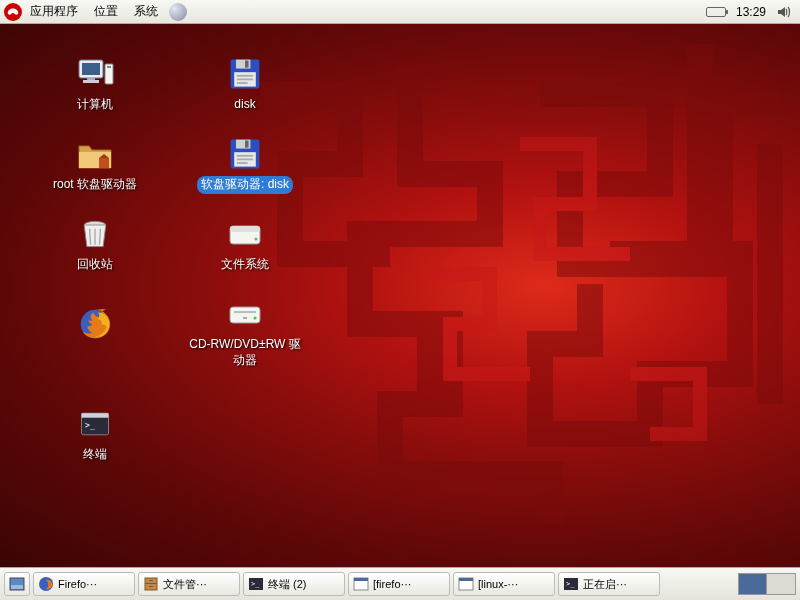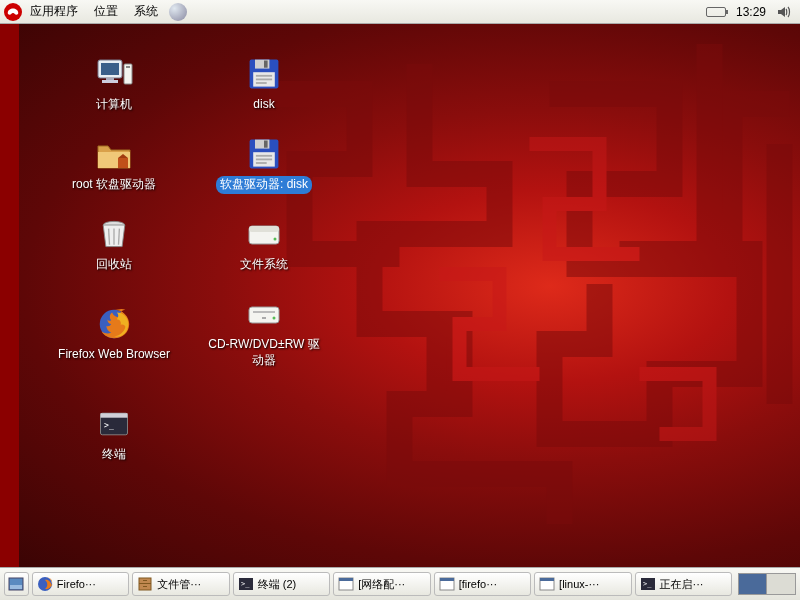--- a/index.html
+++ b/index.html
@@ -10,21 +10,21 @@
 .rh-logo { width: 18px; height: 18px; background: #c00; border-radius: 50%; display: flex; align-items: center; justify-content: center; color: #fff; font-size: 10px; }
 .menu-item { padding: 18px 8px; cursor: pointer; }
 .panel-app { width: 18px; height: 18px; margin: 0 3px; border-radius: 50%; background: radial-gradient(circle at 30% 30%, #e0e8f0, #8888a0); }
 .spacer { flex: 1; }
 .tray-icon { width: 16px; height: 16px; margin: 0 4px; }
 .battery { width: 20px; height: 10px; border: 1px solid #666; border-radius: 2px; position: relative; }
 .battery::after { content: ''; position: absolute; right: -3px; top: 2px; width: 2px; height: 4px; background: #666; }
 .clock { margin: 16px 6px; font-size: 12px; }
 
 
-.desktop { position: absolute; top: 24px; left: 0; right: 0; bottom: 30px; background: radial-gradient(ellipse at 68% 48%, #de2a1a 0%, #b31210 24%, #8a0d0c 44%, #5e0707 70%, #3a0404 100%); overflow: hidden; margin-left: 19px; }
+.desktop { position: absolute; top: 24px; left: 0; right: 0; bottom: 30px; background: radial-gradient(ellipse at 68% 48%, #de2a1a 0%, #b31210 24%, #8a0d0c 44%, #5e0707 70%, #3a0404 100%); overflow: hidden; }
 .bgpattern { position: absolute; top: 0; left: 0; width: 100%; height: 100%; opacity: 0.5; }
 .desktop-icon { position: absolute; width: 150px; display: flex; flex-direction: column; align-items: center; cursor: pointer; }
 .desktop-icon .ic { width: 40px; height: 40px; display: flex; align-items: center; justify-content: center; }
 .desktop-icon .lbl { color: #fff; text-align: center; margin-top: 2px; text-shadow: 1px 1px 2px #000; padding: 1px 4px; border-radius: 8px; line-height: 1.3; }
 .desktop-icon.selected .lbl { background: #2e7cd6; text-shadow: none; }
 
 
 .bottom-panel { position: absolute; bottom: 0; left: 0; width: 100%; height: 30px; background: linear-gradient(#f8f8f4, #e4e4dc); border-top: 1px solid #aaa; display: flex; align-items: center; padding: 16px 4px; gap: 3px; }
 .show-desktop { width: 26px; height: 24px; border: 1px solid #bbb; border-radius: 3px; background: linear-gradient(#fff,#e8e8e0); display: flex; align-items: center; justify-content: center; }
 .task-btn { height: 24px; border: 1px solid #bbb; border-radius: 3px; background: linear-gradient(#fff,#e8e8e0); display: flex; align-items: center; padding: 0 4px; gap: 4px; width: 102px; overflow: hidden; white-space: nowrap; font-size: 11px; cursor: pointer; }
@@ -156,21 +156,20 @@
   </div>
 
   <div class="desktop-icon" style="left:20px; top:280px;">
     <div class="ic">
       <svg viewBox="0 0 40 40" width="38" height="38">
           <circle cx="20" cy="20" r="15" fill="#3a5fbf"></circle>
           <path d="M20 5 c10 0 16 8 16 15 c0 9-7 15-16 15 c-5 0-10-2-13-7 c3 2 7 3 10 1 c-3-1-5-4-5-7 c2 1 4 0 5-2 c-2 0-4-2-4-5 c1 2 3 2 4 1 c-2-2-2-6 1-8 c1 3 4 5 8 5 c-1-4 2-8 6-8 c-4-2-8-0-12 0z" fill="#e67a1a"></path>
           <path d="M20 5 c8 0 14 6 15 13 c-1-5-5-10-12-10 c2 2 2 5 0 7 c3 0 5 3 4 6 c2-1 4 0 5 2 c-1 5-6 10-12 10 c7 2 15-3 15-13 c0-8-6-15-15-15z" fill="#f0b020"></path>
         </svg>
     </div>
-    <div class="lbl">Firefox Web Browser</div>
   </div>
 
   <div class="desktop-icon" style="left:170px; top:270px;">
     <div class="ic">
       <svg viewBox="0 0 40 40" width="40" height="40">
           <rect x="5" y="13" width="30" height="16" rx="3" fill="#f4f4f0" stroke="#999"></rect>
           <rect x="9" y="17" width="22" height="2" fill="#bbb"></rect>
           <circle cx="30" cy="24" r="1.5" fill="#5b5"></circle>
           <rect x="18" y="23" width="4" height="2" fill="#aaa"></rect>
         </svg>
@@ -219,27 +218,20 @@
           <rect x="1" y="2" width="14" height="12" fill="#2a2a3a"></rect>
           <text x="3" y="10" fill="#fff" font-size="7" font-family="monospace">&gt;_</text>
         </svg></div>
     <span>终端 (2)</span>
   </div>
   <div class="task-btn">
     <div class="ti"><svg viewBox="0 0 16 16" width="16" height="16">
           <rect x="1" y="2" width="14" height="12" fill="#fff" stroke="#888"></rect>
           <rect x="1" y="2" width="14" height="3" fill="#4a6a9a"></rect>
         </svg></div>
-    <span>[网络配···</span>
-  </div>
-  <div class="task-btn">
-    <div class="ti"><svg viewBox="0 0 16 16" width="16" height="16">
-          <rect x="1" y="2" width="14" height="12" fill="#fff" stroke="#888"></rect>
-          <rect x="1" y="2" width="14" height="3" fill="#4a6a9a"></rect>
-        </svg></div>
     <span>[firefo···</span>
   </div>
   <div class="task-btn">
     <div class="ti"><svg viewBox="0 0 16 16" width="16" height="16">
           <rect x="1" y="2" width="14" height="12" fill="#fff" stroke="#888"></rect>
           <rect x="1" y="2" width="14" height="3" fill="#4a6a9a"></rect>
         </svg></div>
     <span>[linux-···</span>
   </div>
   <div class="task-btn">

